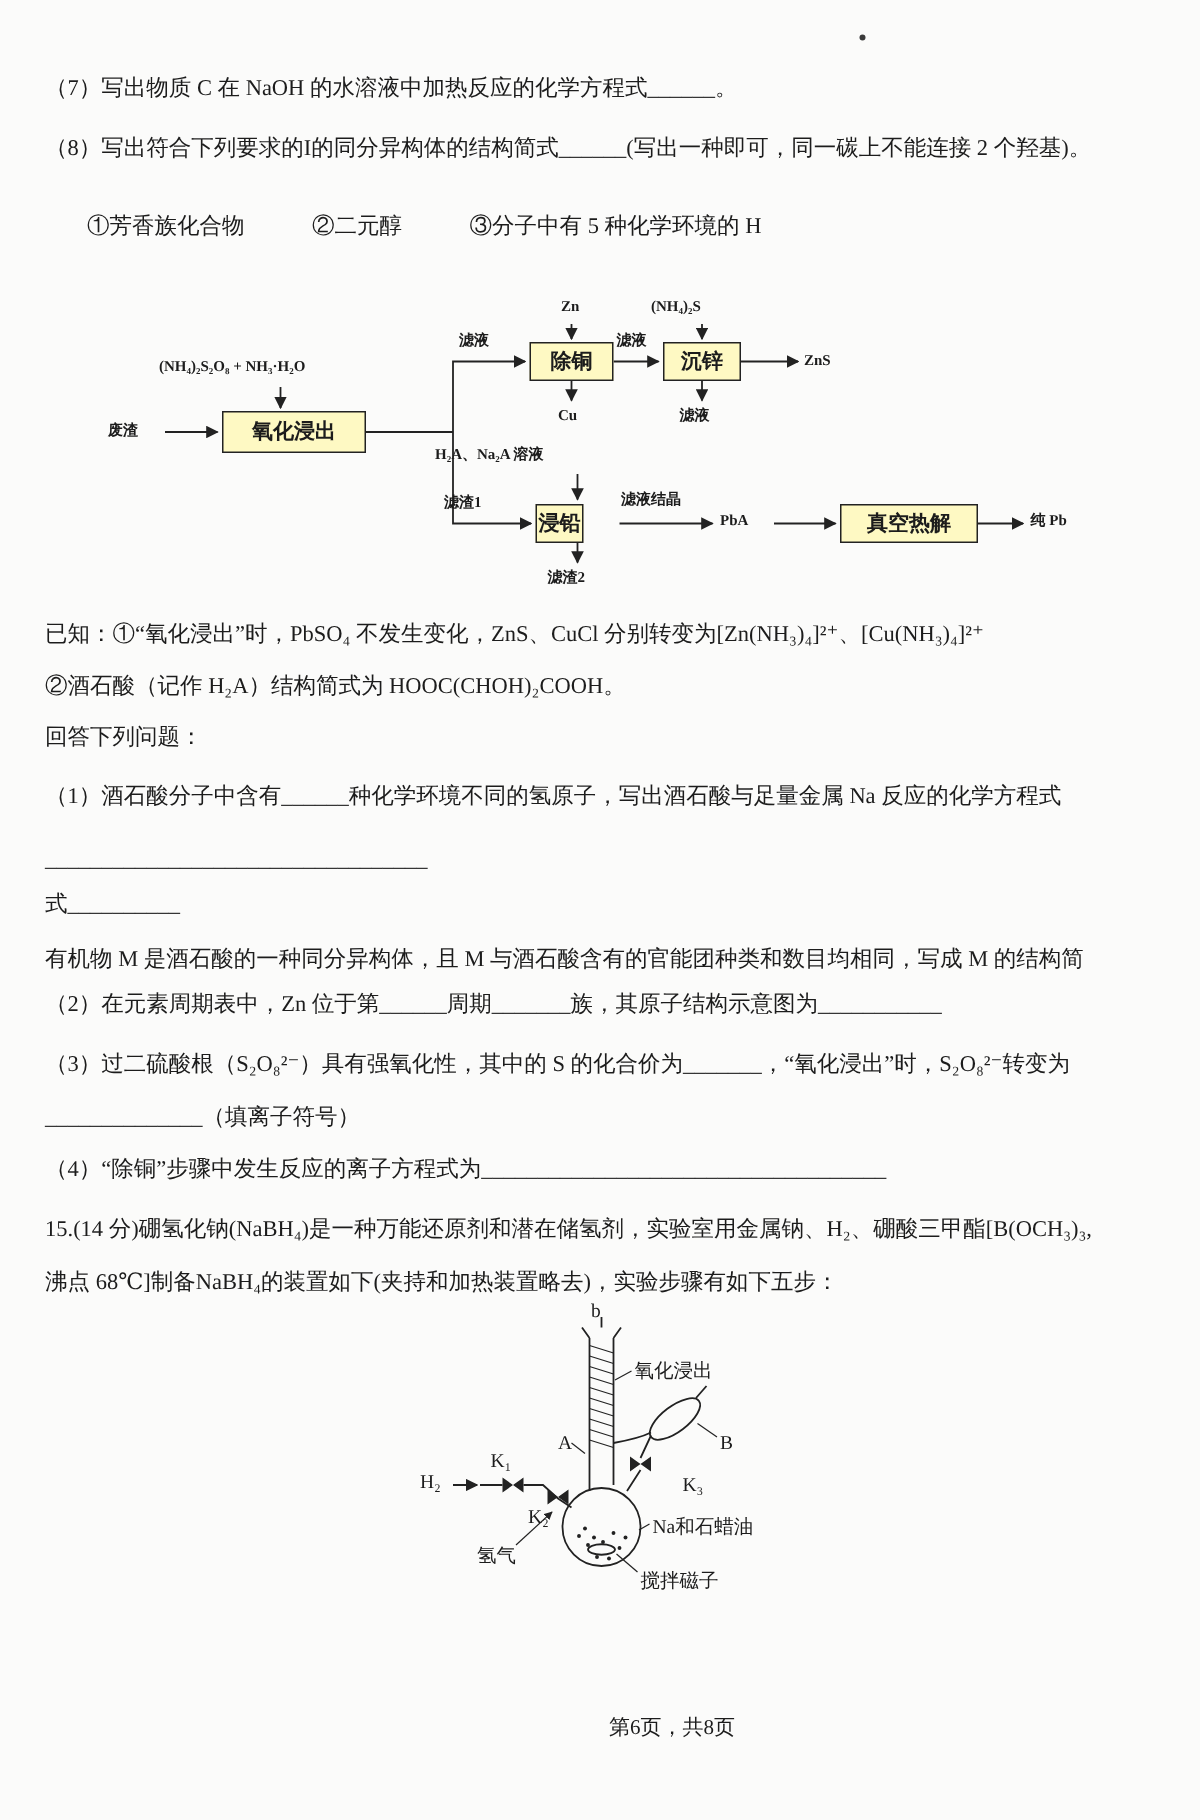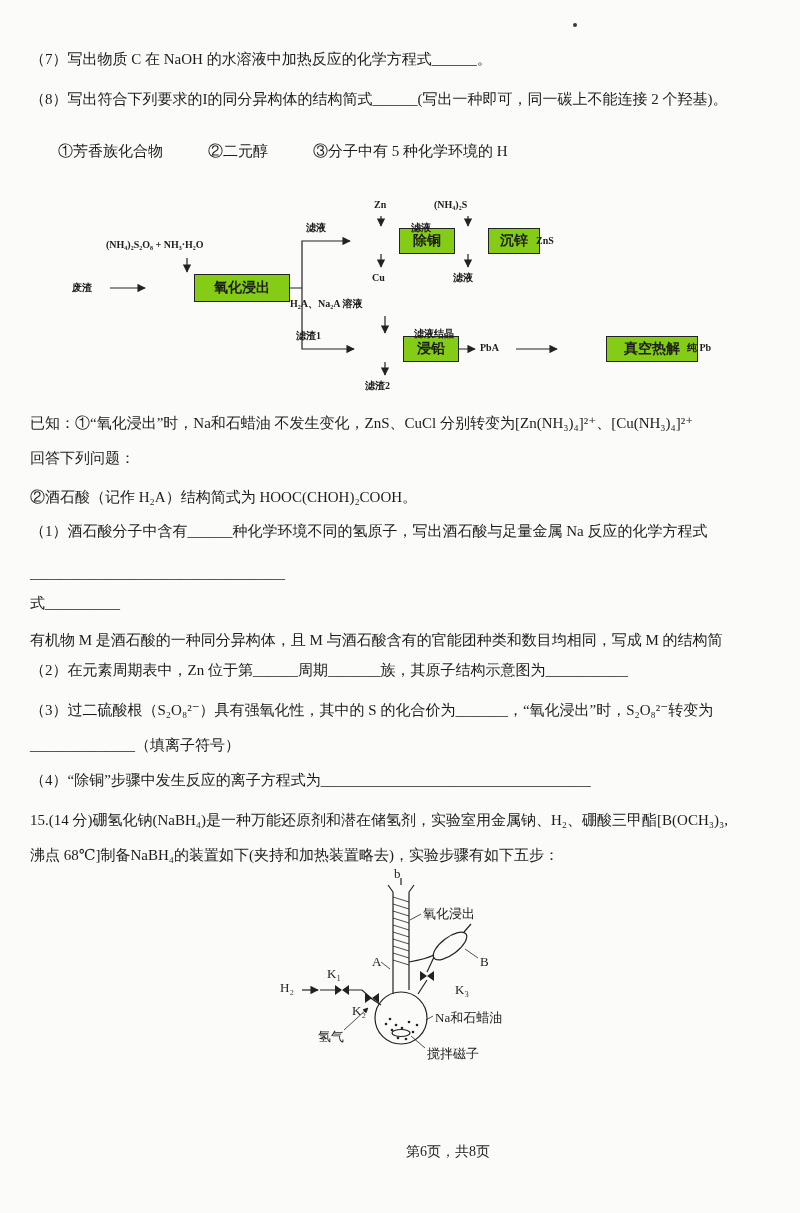--- a/index.html
+++ b/index.html
@@ -8,21 +8,21 @@
         box-sizing:border-box;padding:48px 30px 0 30px;}
   p{margin:0;line-height:22px;}
   .indent{padding-left:28px;}
   .scan-dot{position:absolute;left:573px;top:23px;width:4px;height:4px;border-radius:50%;background:#3a3a3a;}
   
   .flow{position:relative;width:740px;height:212px;}
   .flow svg{position:absolute;left:0;top:0;}
   .fl{position:absolute;font-size:10px;white-space:nowrap;line-height:16px;}
   .bold{font-weight:700;}
   .fbox{position:absolute;border:1.4px solid #222;display:flex;align-items:center;justify-content:center;
-        font-size:14px;font-weight:700;box-sizing:border-box;background:#84cc16;white-space:nowrap;margin-left:46px;}
+        font-size:14px;font-weight:700;box-sizing:border-box;background:#fef9c3;white-space:nowrap;}
   
   .apparatus{position:relative;width:300px;height:195px;margin-left:250px;}
   .apparatus svg{position:absolute;left:0;top:0;}
   .al{position:absolute;font-size:13px;white-space:nowrap;line-height:15px;}
   .footer{position:absolute;bottom:52px;left:0;width:100%;text-align:center;font-size:14px;padding-left:48px;}
   svg path, svg circle, svg ellipse{stroke:#222;stroke-width:1.2;fill:none;}
   svg .fill{fill:#222;stroke:none;}
 </style>
 </head>
 <body>
@@ -66,31 +66,31 @@
     <div class="fl bold" style="left:344px;top:11px">Zn</div>
     <div class="fbox" style="left:323px;top:42px;width:56px;height:26px">除铜</div>
     <div class="fl bold" style="left:381px;top:34px">滤液</div>
     <div class="fl bold" style="left:404px;top:11px">(NH₄)₂S</div>
     <div class="fbox" style="left:412px;top:42px;width:52px;height:26px">沉锌</div>
     <div class="fl bold" style="left:506px;top:47px">ZnS</div>
     <div class="fl bold" style="left:342px;top:84px">Cu</div>
     <div class="fl bold" style="left:423px;top:84px">滤液</div>
     <div class="fl bold" style="left:260px;top:110px">H₂A、Na₂A 溶液</div>
     <div class="fl bold" style="left:266px;top:142px">滤渣1</div>
-    <div class="fbox" style="left:327px;top:150px;width:56px;height:26px">浸铅</div>
+    <div class="fbox" style="left:327px;top:150px;width:32px;height:26px">浸铅</div>
     <div class="fl bold" style="left:384px;top:140px">滤液结晶</div>
     <div class="fl bold" style="left:450px;top:154px">PbA</div>
     <div class="fbox" style="left:530px;top:150px;width:92px;height:26px">真空热解</div>
     <div class="fl bold" style="left:657px;top:154px">纯 Pb</div>
     <div class="fl bold" style="left:335px;top:192px">滤渣2</div>
   </div>
 
-  <p style="margin-bottom:13px">已知：①“氧化浸出”时，Na和石蜡油 不发生变化，ZnS、CuCl 分别转变为[Zn(NH₃)₄]²⁺、[Cu(NH₃)₄]²⁺</p>
+  <p style="margin-bottom:13px">已知：①“氧化浸出”时，PbSO₄ 不发生变化，ZnS、CuCl 分别转变为[Zn(NH₃)₄]²⁺、[Cu(NH₃)₄]²⁺</p>
+  <p style="margin-bottom:12px">②酒石酸（记作 H₂A）结构简式为 HOOC(CHOH)₂COOH。</p>
   <p style="margin-bottom:17px">回答下列问题：</p>
-  <p style="margin-bottom:12px">②酒石酸（记作 H₂A）结构简式为 HOOC(CHOH)₂COOH。</p>
   <p style="margin-bottom:20px">（1）酒石酸分子中含有______种化学环境不同的氢原子，写出酒石酸与足量金属 Na 反应的化学方程式</p>
   <p style="margin-bottom:8px">__________________________________</p>
   <p style="margin-bottom:15px">式__________</p>
   <p style="margin-bottom:8px">有机物 M 是酒石酸的一种同分异构体，且 M 与酒石酸含有的官能团种类和数目均相同，写成 M 的结构简</p>
   <p style="margin-bottom:18px">（2）在元素周期表中，Zn 位于第______周期_______族，其原子结构示意图为___________</p>
   <p style="margin-bottom:13px">（3）过二硫酸根（S₂O₈²⁻）具有强氧化性，其中的 S 的化合价为_______，“氧化浸出”时，S₂O₈²⁻转变为</p>
   <p style="margin-bottom:13px">______________（填离子符号）</p>
   <p style="margin-bottom:18px">（4）“除铜”步骤中发生反应的离子方程式为____________________________________</p>
   <p style="margin-bottom:13px">15.(14 分)硼氢化钠(NaBH₄)是一种万能还原剂和潜在储氢剂，实验室用金属钠、H₂、硼酸三甲酯[B(OCH₃)₃,</p>
   <p style="margin-bottom:6px">沸点 68℃]制备NaBH₄的装置如下(夹持和加热装置略去)，实验步骤有如下五步：</p>

